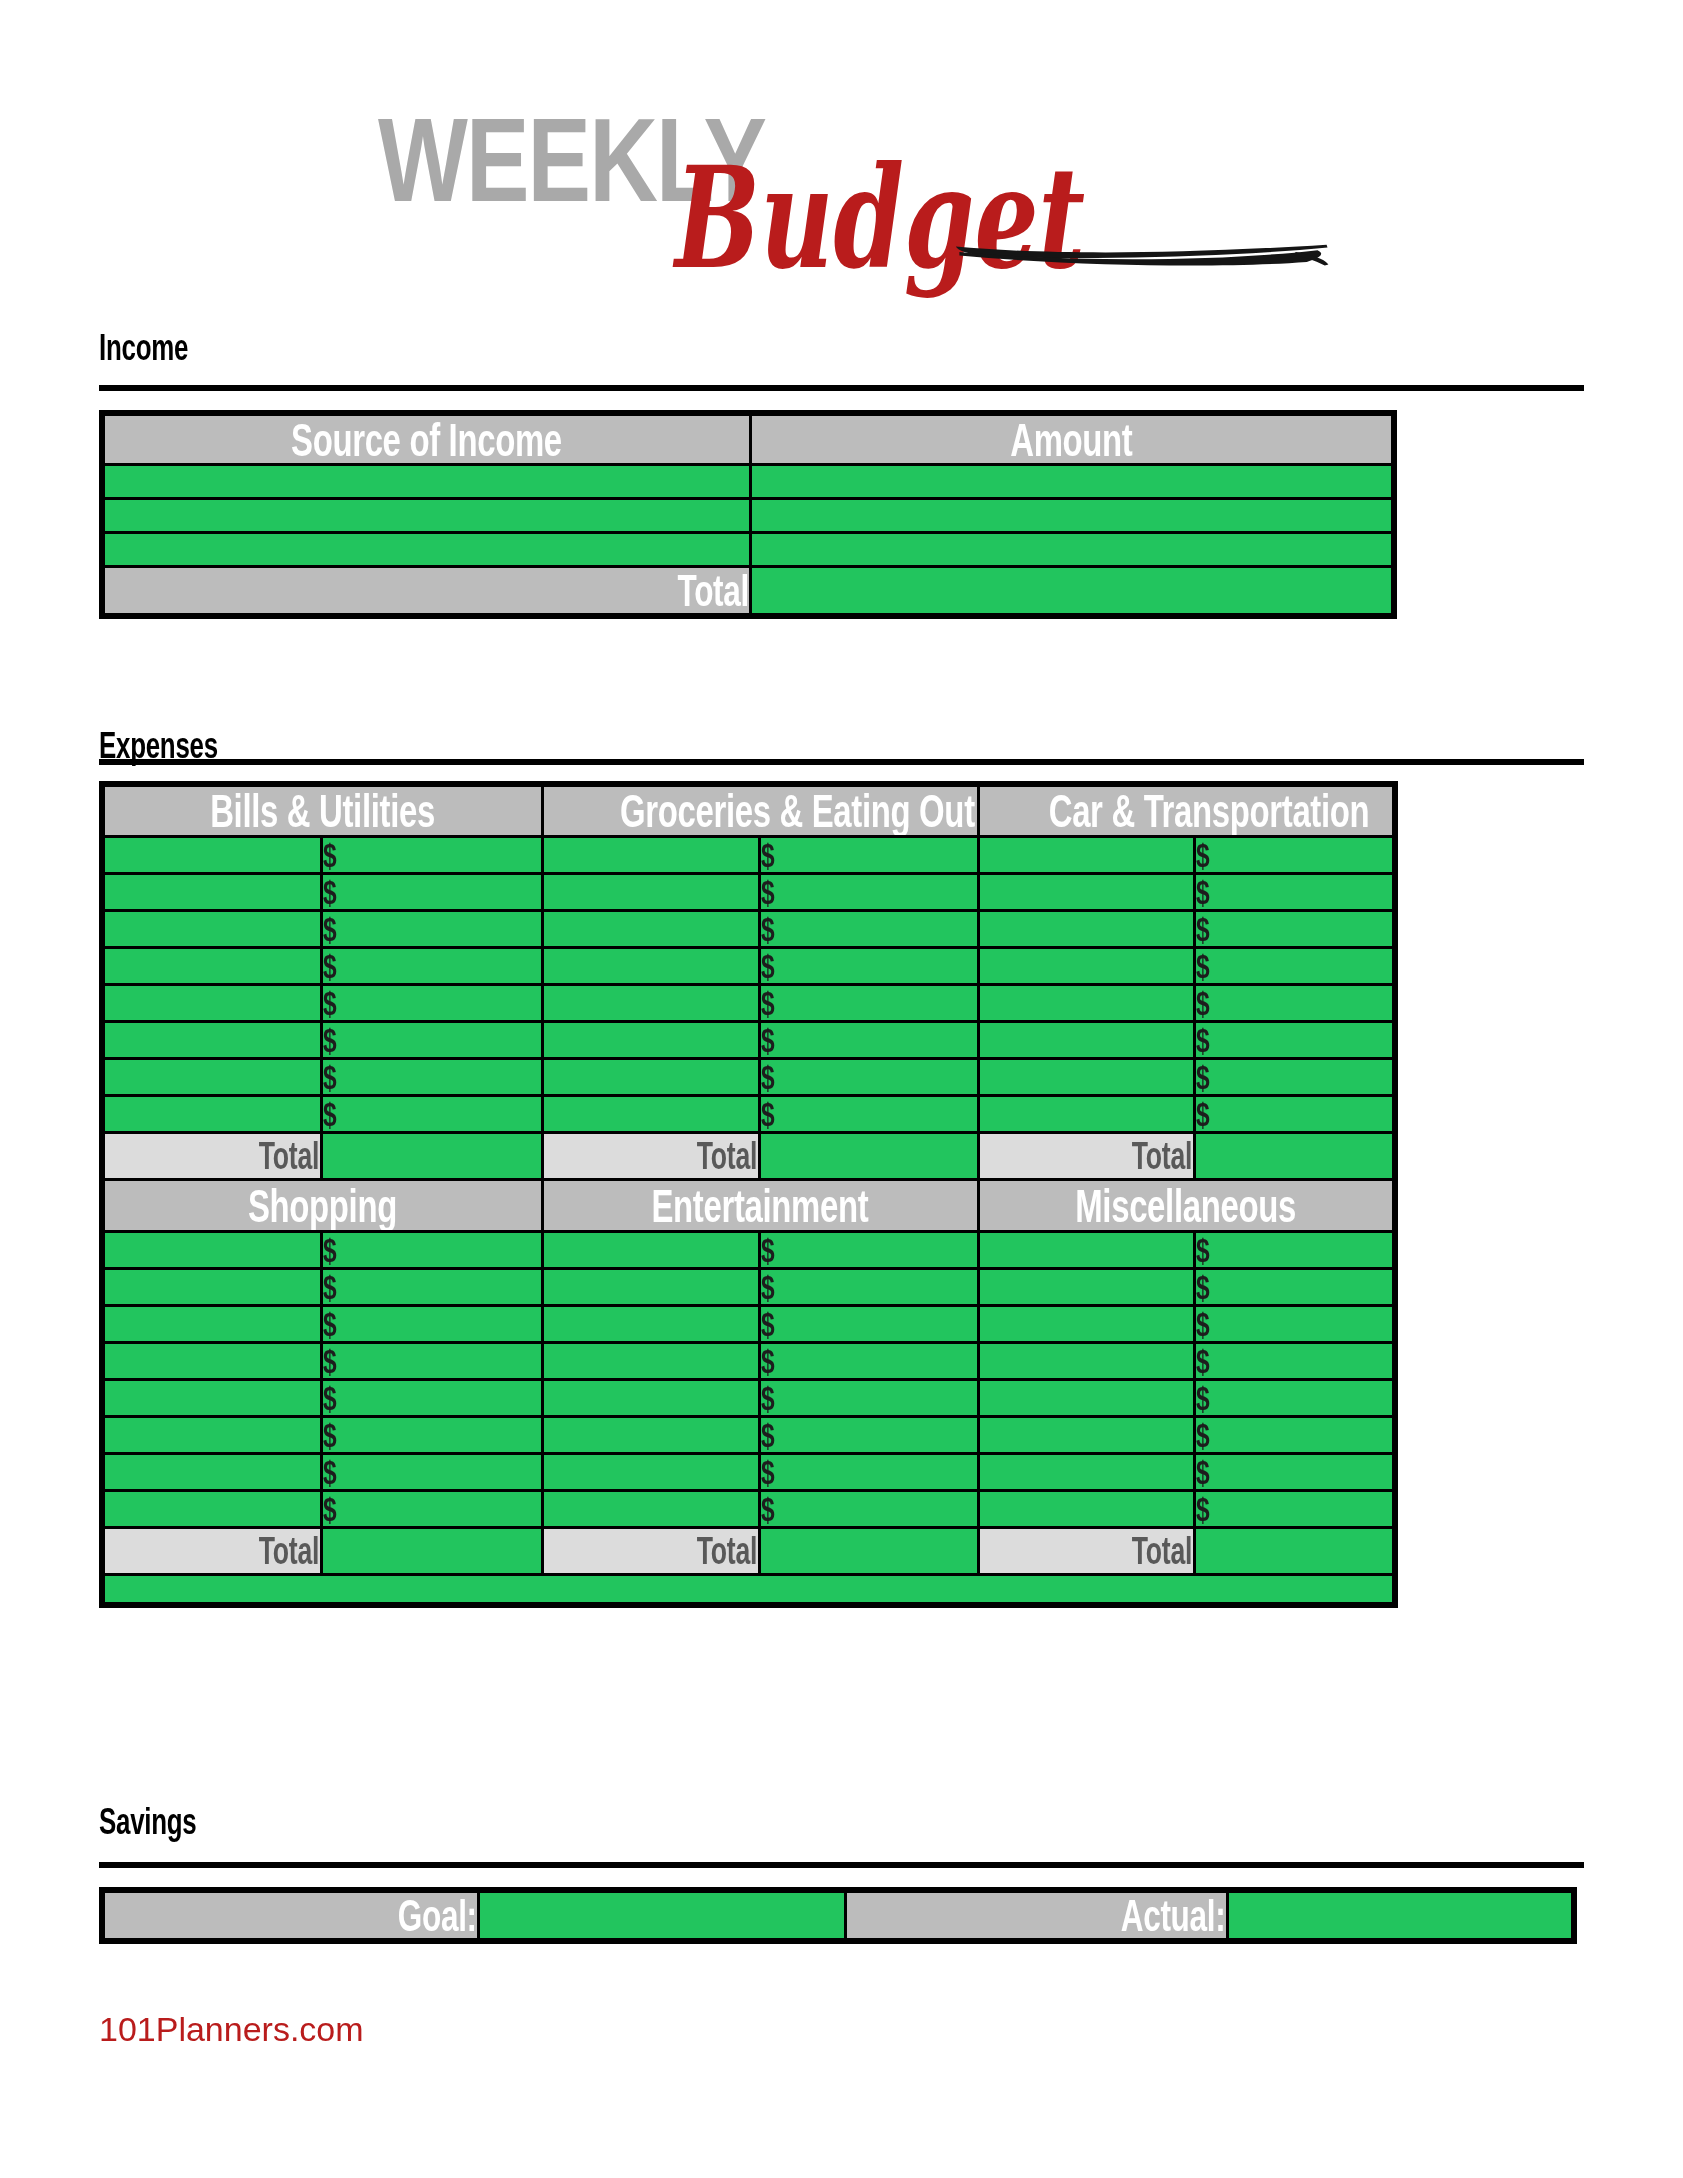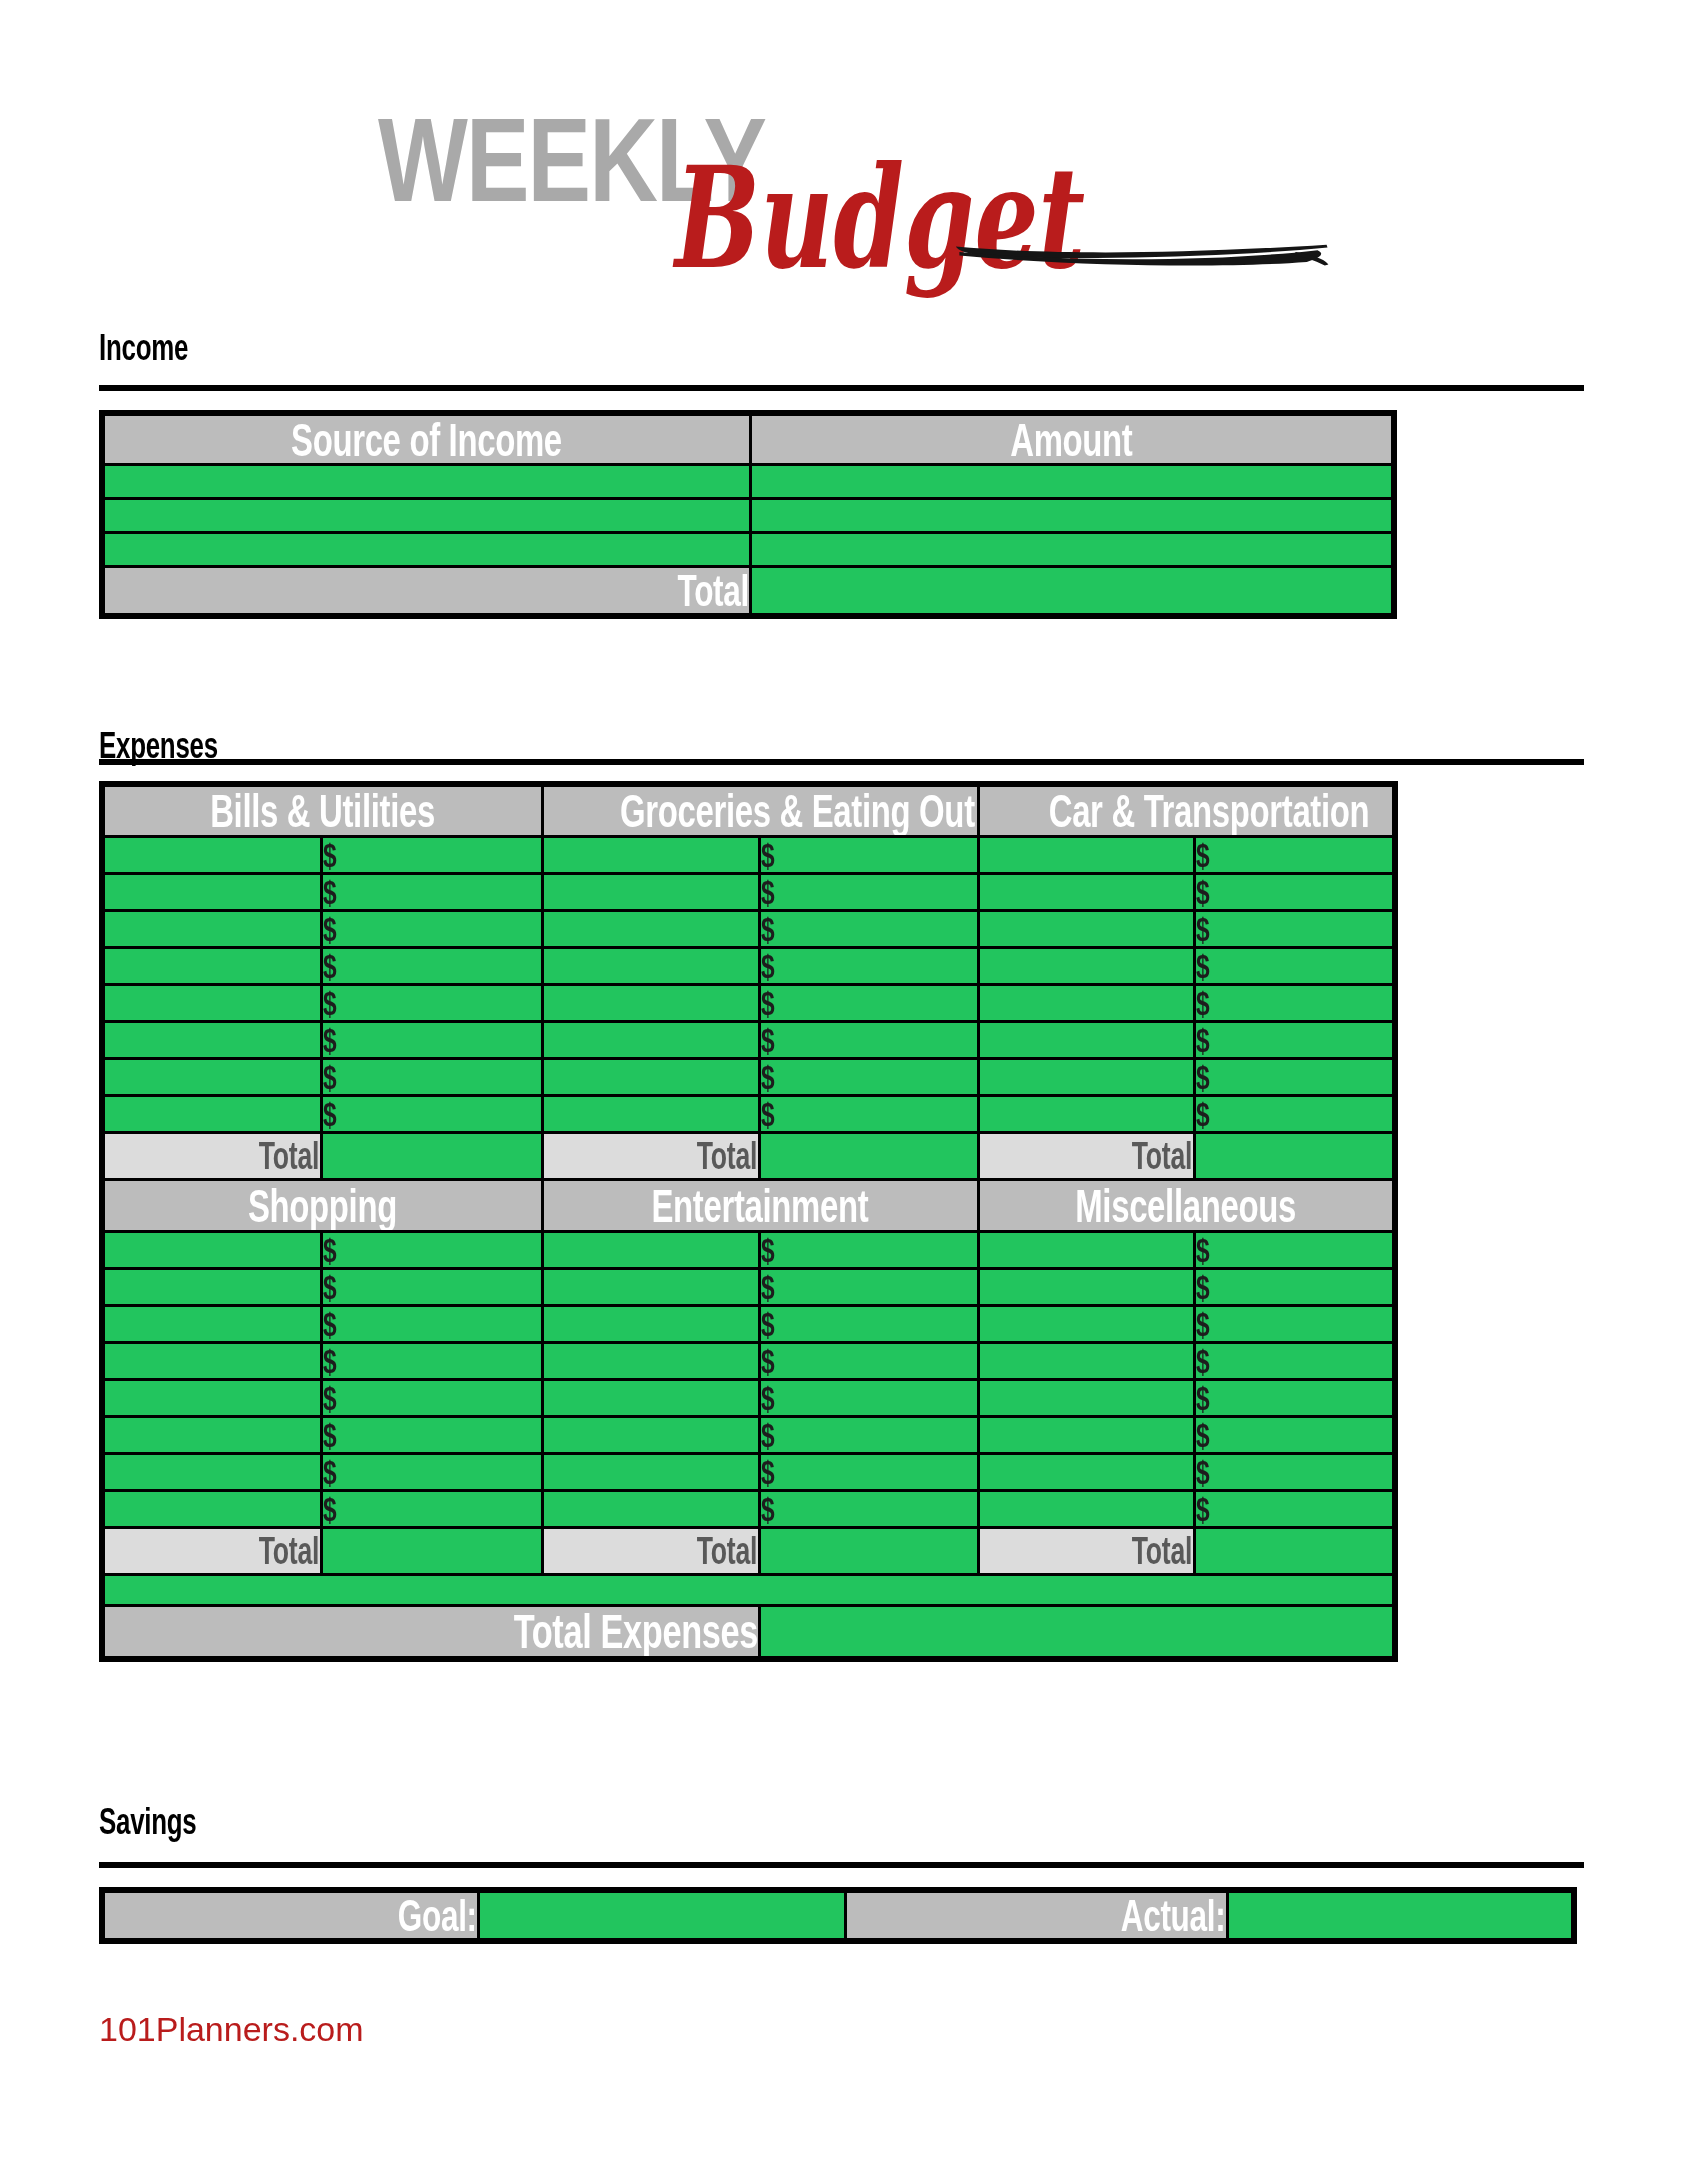--- a/index.html
+++ b/index.html
@@ -320,24 +320,20 @@
         <td class="tlabel"><span class="cond oxr">Total</span></td>
         <td></td>
         <td class="tlabel"><span class="cond oxr">Total</span></td>
         <td></td>
       </tr>
 
       <tr class="blank">
         <td colspan="6"></td>
       </tr>
 
-      <tr class="texp">
-        <th class="texp-label" colspan="3"><span class="cond oxr">Total Expenses</span></th>
-        <td colspan="3"></td>
-      </tr>
     </tbody>
   </table>
 
   <div class="sech h-savings"><span class="cond">Savings</span></div>
   <div class="rule r-savings"></div>
 
   <table class="tbl t-savings">
     <colgroup>
         <col style="width:376px">
         <col style="width:367px">

